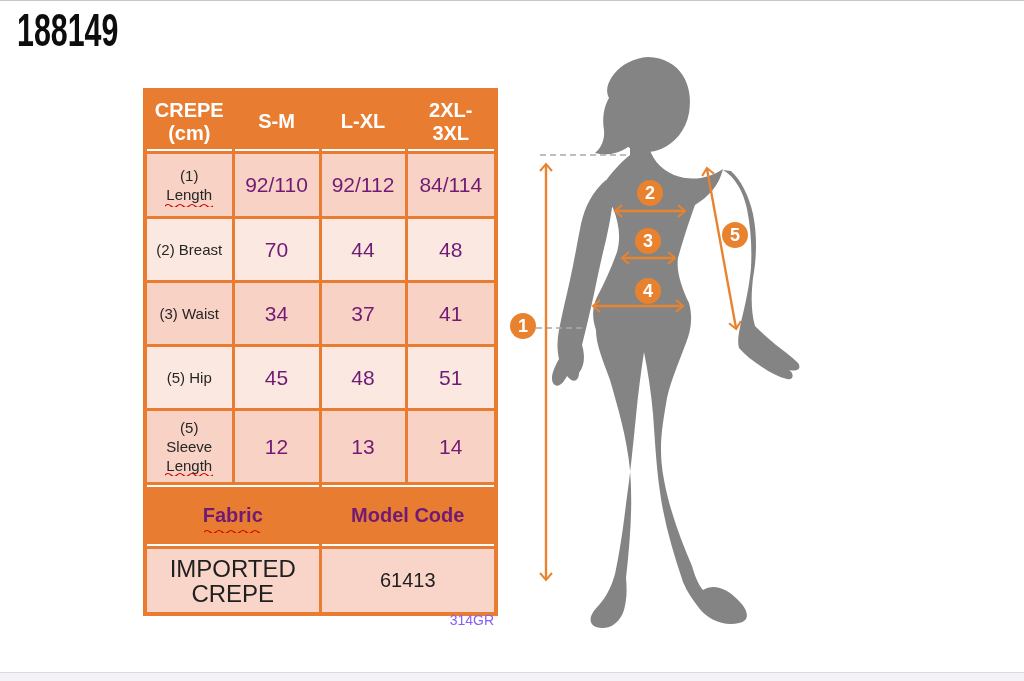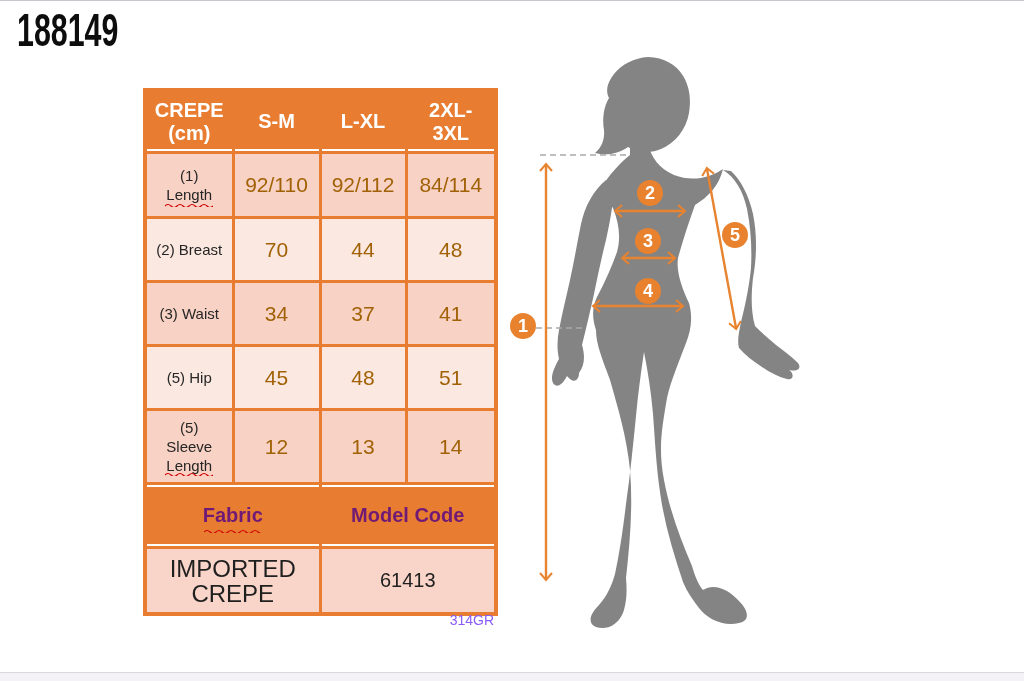--- a/index.html
+++ b/index.html
@@ -27,21 +27,21 @@
     border:3px solid #e87d32; text-align:center; vertical-align:middle;
     padding:2px 4px; overflow:hidden;
   }
   tr.head th{
     background:#e87d32; color:#ffffff; font-weight:bold; font-size:20px;
     line-height:23px; height:55px; box-shadow:inset 0 -2px 0 #ffffff;
     white-space:pre-line;
   }
   td.lbl{font-size:15px; color:#262626; position:relative;}
   td.lbl .lbl-text{white-space:pre-line; line-height:19px; display:inline-block;}
-  td.val{font-size:21px; color:#a16207;}
+  td.val{font-size:21px; color:#701a75;}
   tr.r-dark td{background:#f8d2c4;}
   tr.r-light td{background:#fbe9e1;}
   tr.row1 td{height:58px;}
   tr.row2 td,tr.row3 td,tr.row4 td{height:57px;}
   tr.row5 td{height:67px;}
   tr.info-head td{
     background:#e87d32; color:#701a75; font-weight:bold; font-size:20px;
     height:57px; box-shadow:inset 0 2px 0 #ffffff, inset 0 -2px 0 #ffffff;
     position:relative;
   }

